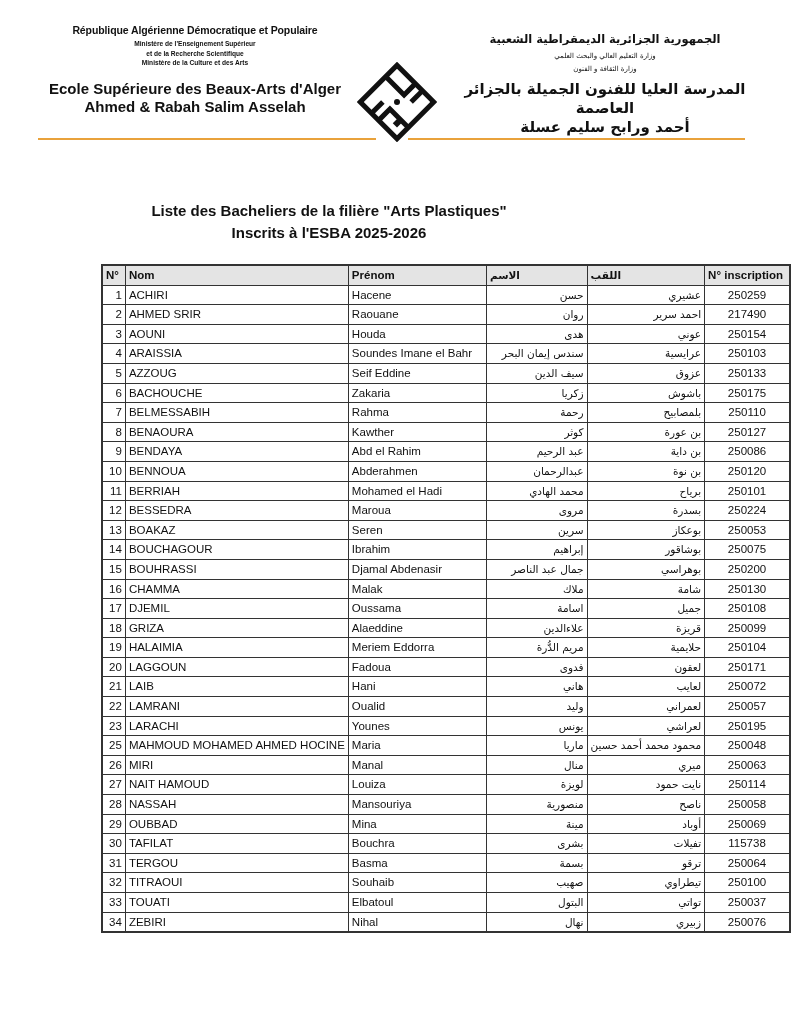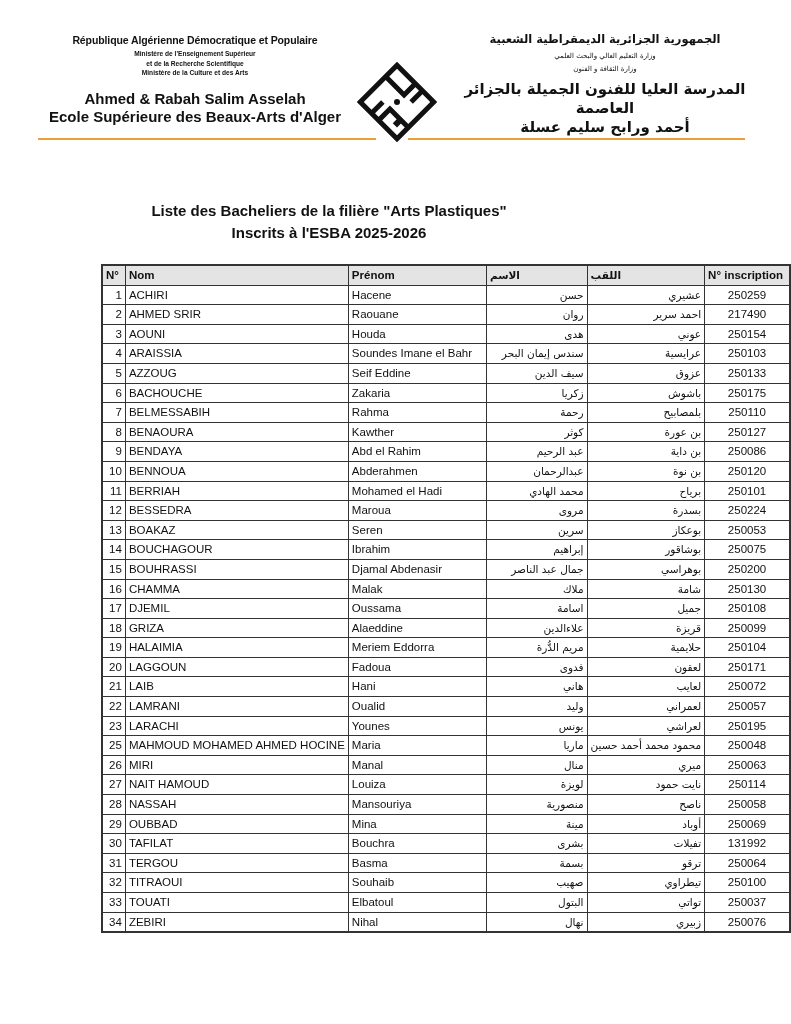--- a/index.html
+++ b/index.html
@@ -1,19 +1,19 @@
 <!DOCTYPE html>
 <html><head>
 <meta charset="utf-8">
 <style>
   html, body { margin: 0; padding: 0; background: #ffffff; }
   body { width: 791px; height: 1024px; position: relative; overflow: hidden; font-family: "Liberation Sans", "DejaVu Sans", sans-serif; color: #111; }
 
   
-  .hdr-left { position: absolute; left: 20px; top: 34px; width: 350px; text-align: center; }
+  .hdr-left { position: absolute; left: 20px; top: 24px; width: 350px; text-align: center; }
   .hdr-left .rep { font-weight: bold; font-size: 10.5px; letter-spacing: -0.1px; }
   .hdr-left .min { font-weight: bold; font-size: 6.6px; line-height: 9.5px; margin-top: 3px; }
   .hdr-left .school { font-weight: bold; font-size: 15px; line-height: 18px; margin-top: 12px; }
 
   .hdr-right { position: absolute; left: 455px; top: 32px; width: 300px; text-align: center; direction: rtl; font-family: "DejaVu Sans", sans-serif; }
   .hdr-right .rep { font-weight: bold; font-size: 11.5px; }
   .hdr-right .min { font-size: 7px; line-height: 13px; margin-top: 4px; }
   .hdr-right .school { font-weight: bold; font-size: 15px; line-height: 19px; margin-top: 4px; }
 
   .logo { position: absolute; left: 357px; top: 62px; width: 80px; height: 80px; }
@@ -43,22 +43,22 @@
 <body>
 
 <div class="hdr-left">
   <div class="rep">République Algérienne Démocratique et Populaire</div>
   <div class="min">
     <div>Ministère de l'Enseignement Supérieur</div>
     <div>et de la Recherche Scientifique</div>
     <div>Ministère de la Culture et des Arts</div>
   </div>
   <div class="school">
+    <div>Ecole Supérieure des Beaux-Arts d'Alger</div>
     <div>Ahmed &amp; Rabah Salim Asselah</div>
-    <div>Ecole Supérieure des Beaux-Arts d'Alger</div>
   </div>
 </div>
 
 <div class="logo">
   <svg width="80" height="80" viewBox="0 0 80 80">
     <g transform="rotate(45 40 40)" fill="none" stroke="#111" stroke-width="5">
       <rect x="14" y="14" width="52" height="52"></rect>
       <path d="M14 30 H40 V14"></path>
       <path d="M66 50 H40 V66"></path>
       <path d="M30 66 V50"></path>
@@ -324,21 +324,21 @@
         <td class="c-ism">مينة</td>
         <td class="c-laq">أوباد</td>
         <td class="c-ins">250069</td>
       </tr>
       <tr>
         <td class="c-num">30</td>
         <td class="c-nom">TAFILAT</td>
         <td class="c-pre">Bouchra</td>
         <td class="c-ism">بشرى</td>
         <td class="c-laq">تفيلات</td>
-        <td class="c-ins">131992</td>
+        <td class="c-ins">115738</td>
       </tr>
       <tr>
         <td class="c-num">31</td>
         <td class="c-nom">TERGOU</td>
         <td class="c-pre">Basma</td>
         <td class="c-ism">بسمة</td>
         <td class="c-laq">ترقو</td>
         <td class="c-ins">250064</td>
       </tr>
       <tr>

